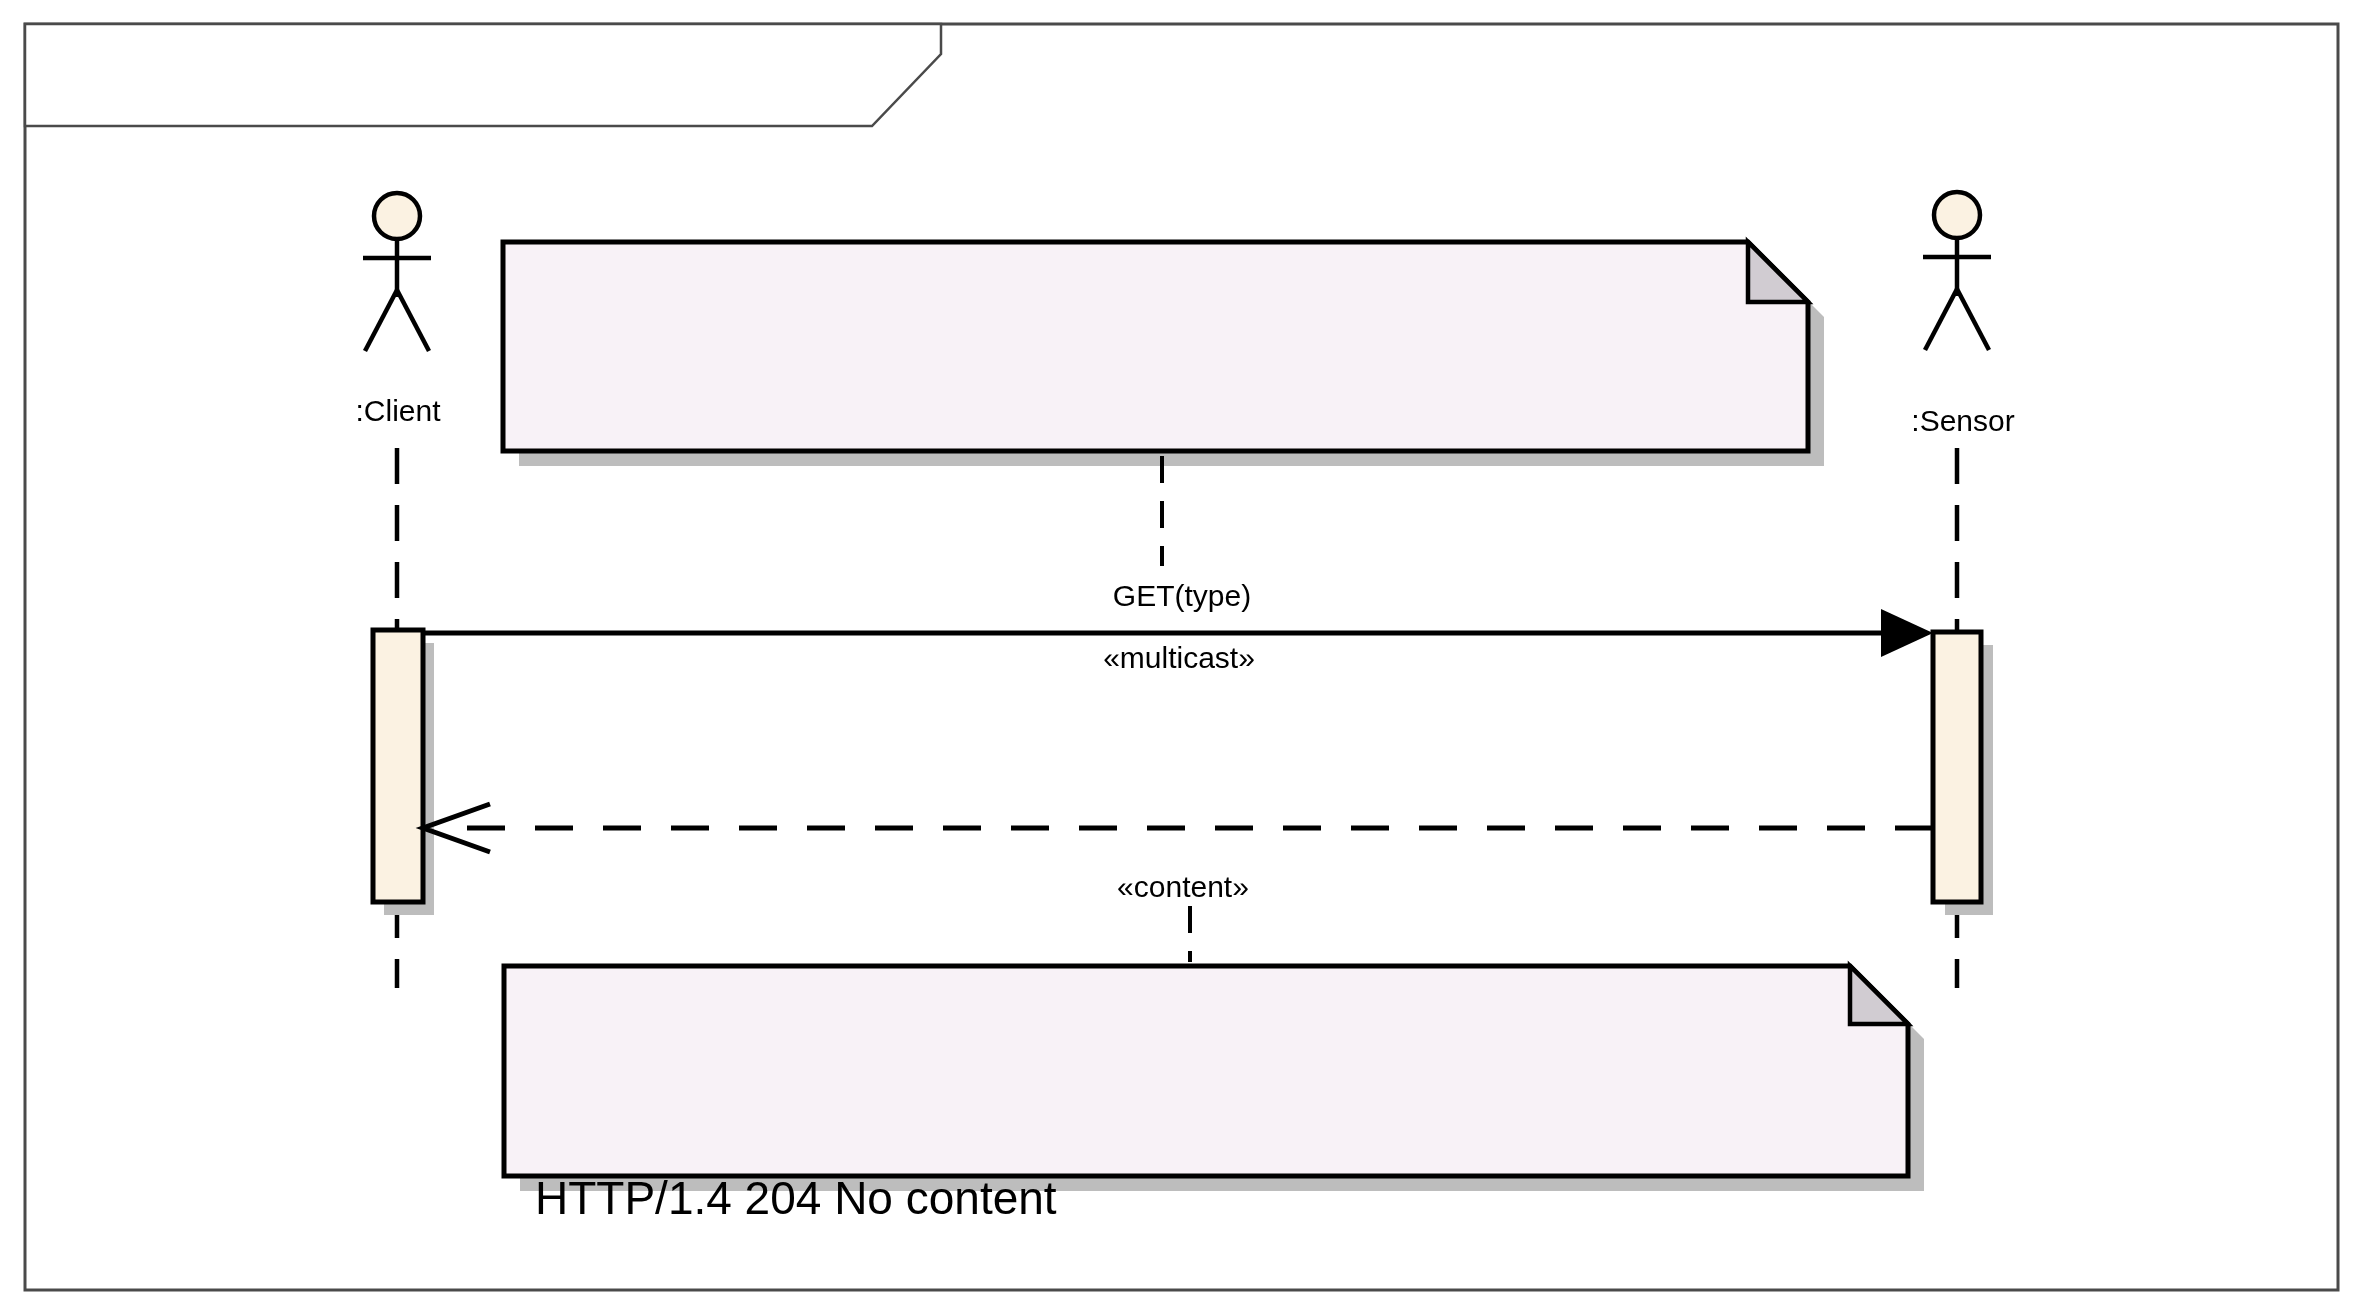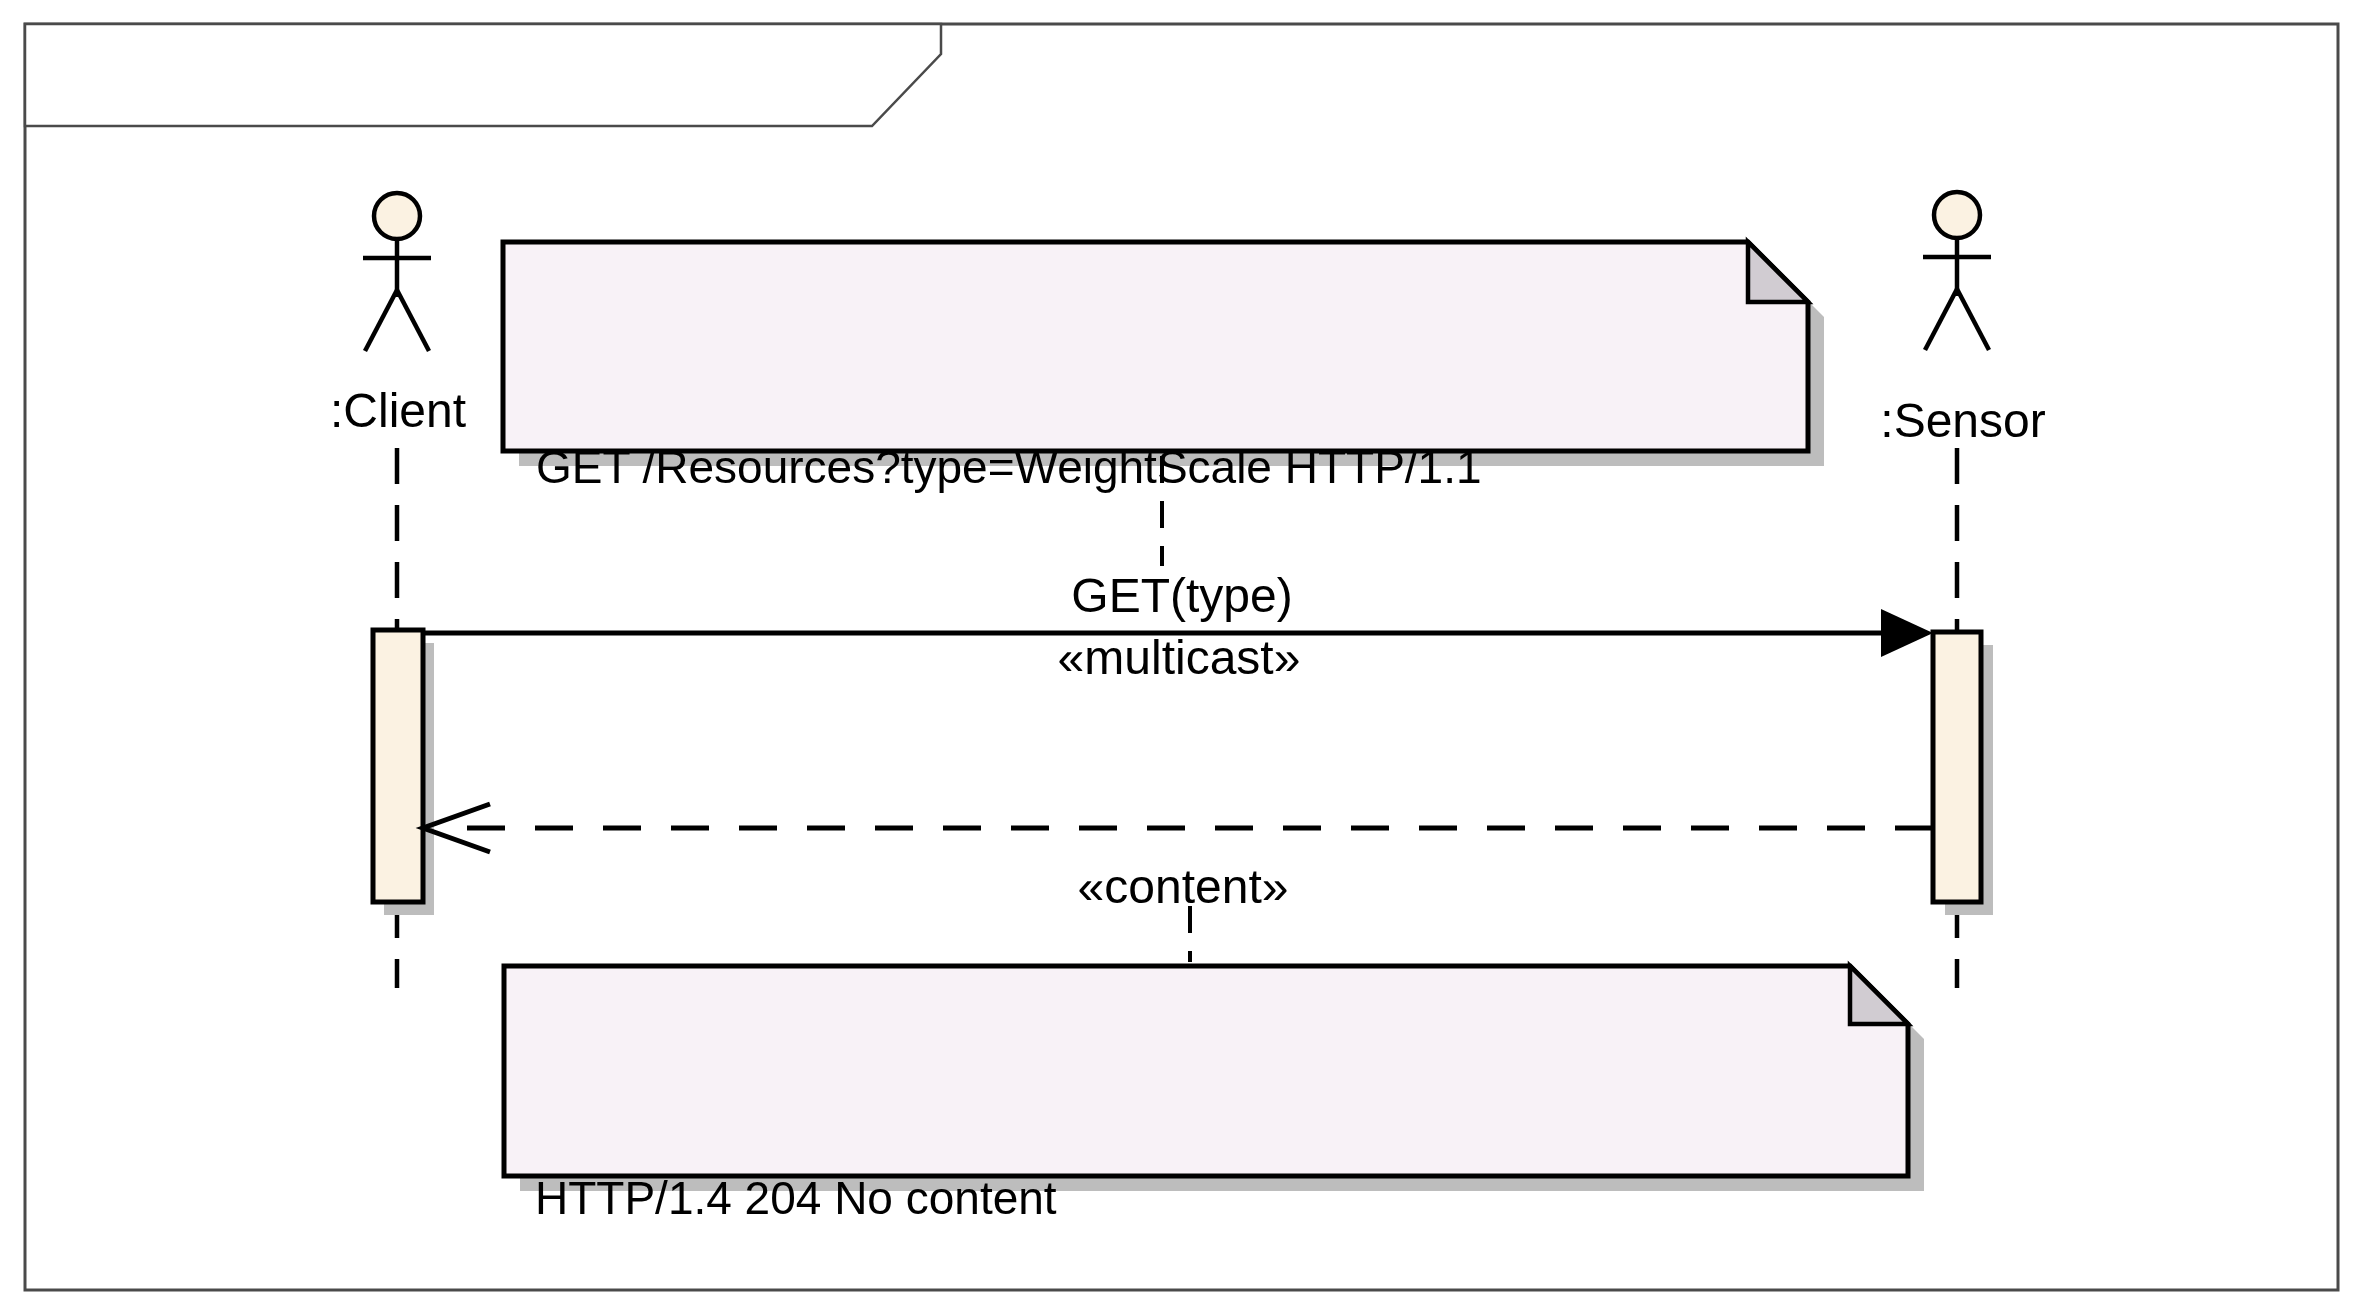--- a/index.html
+++ b/index.html
@@ -19,21 +19,21 @@
   .stage svg.layer {
     position: absolute;
     left: 0;
     top: 0;
     width: 2360px;
     height: 1316px;
   }
   .txt {
     position: absolute;
     white-space: pre;
-    font-size: 48px;
+    font-size: 30px;
     line-height: 52px;
     color: #000000;
   }
   .txt.center {
     transform: translateX(-50%);
     text-align: center;
   }
   .frame-title {
     font-weight: bold;
     letter-spacing: -0.5px;
@@ -110,21 +110,20 @@
 
   <div class="txt center" style="left:398px; top:385px;">:Client</div>
   <div class="txt center" style="left:1963px; top:383px;margin-top:12px;">:Sensor</div>
 
   <div class="txt center" style="left:1182px; top:570px;">GET(type)</div>
   <div class="txt center" style="left:1179px; top:632px;">«multicast»</div>
 
   <div class="txt center" style="left:1183px; top:861px;">«content»</div>
 
   <div class="txt note-text" style="left:536px; top:320px;">
-    <div>GET /Resources?type=WeightScale HTTP/1.1</div>
   </div>
 
   <div class="txt note-text" style="left:535px; top:1051px;">
     <div>HTTP/1.4 204 No content</div>
     
   </div>
 
 </div>
 
 </body></html>

